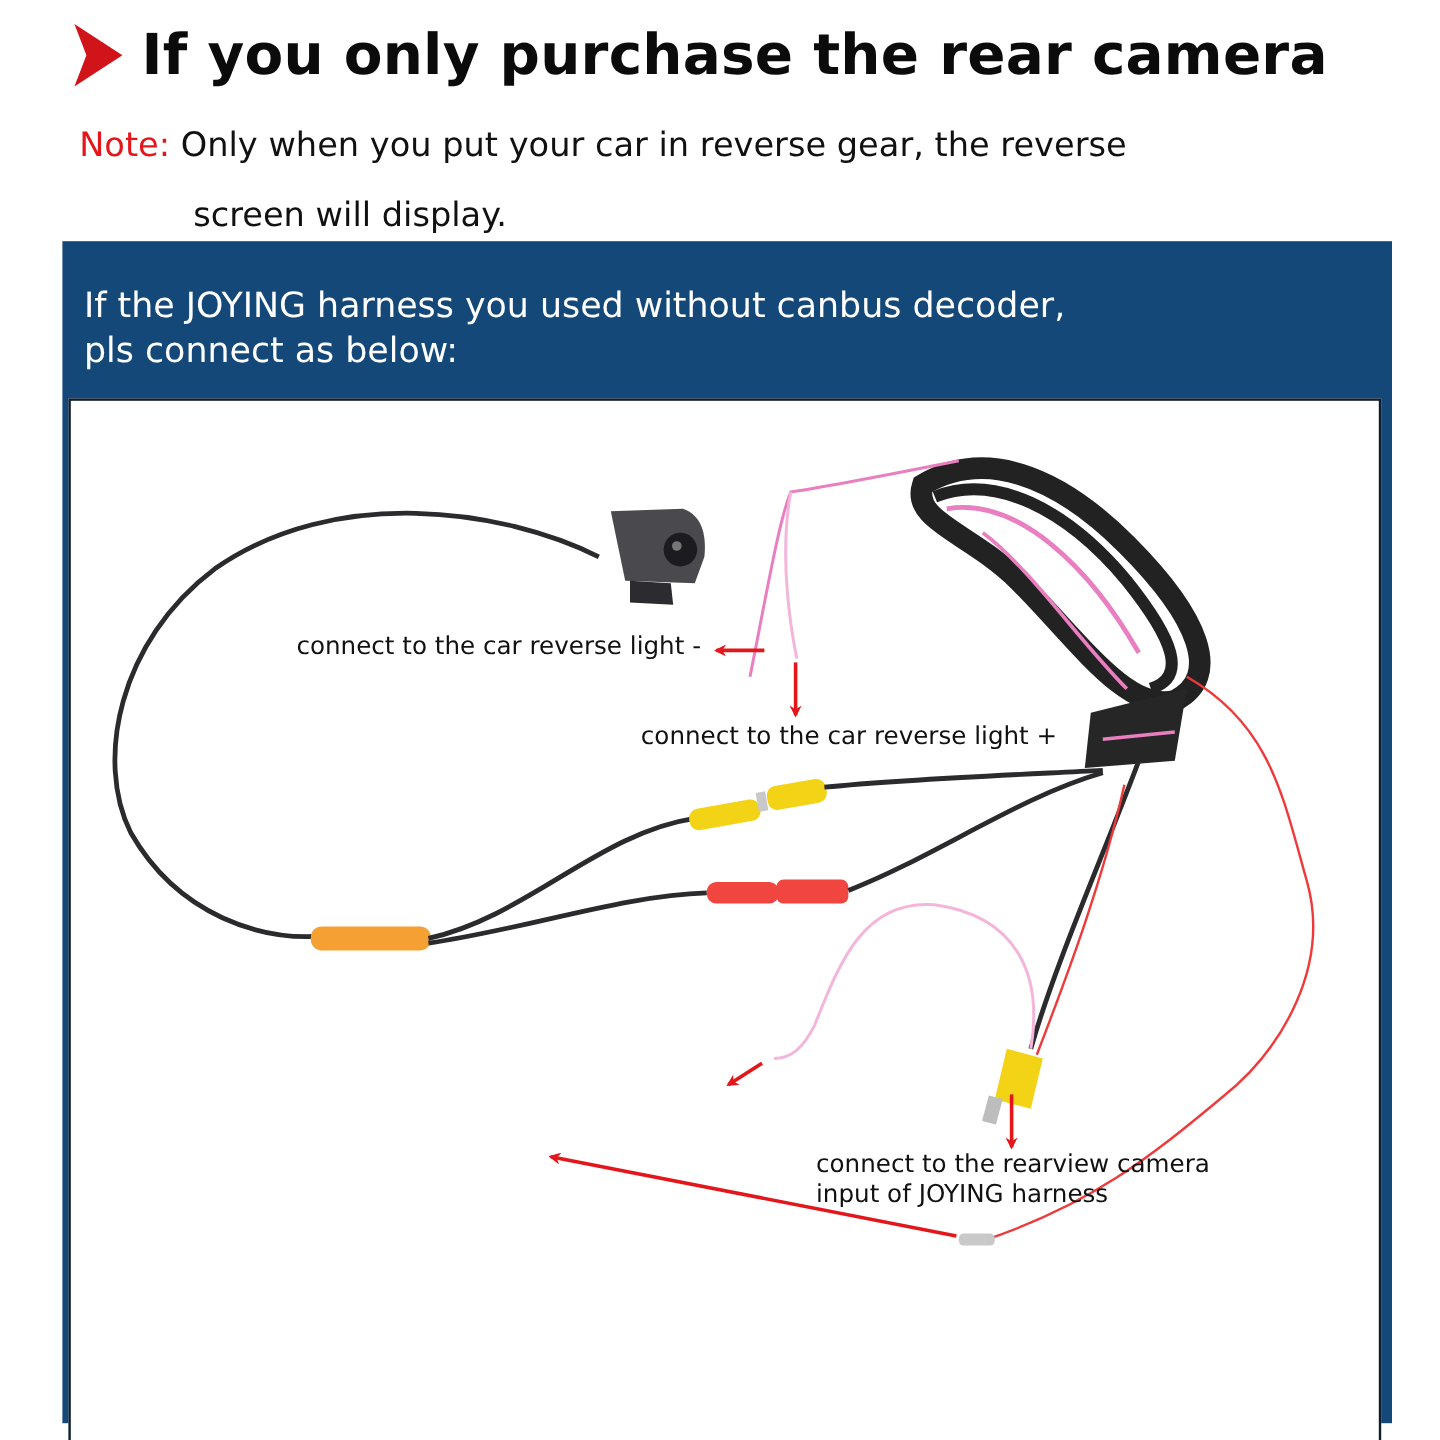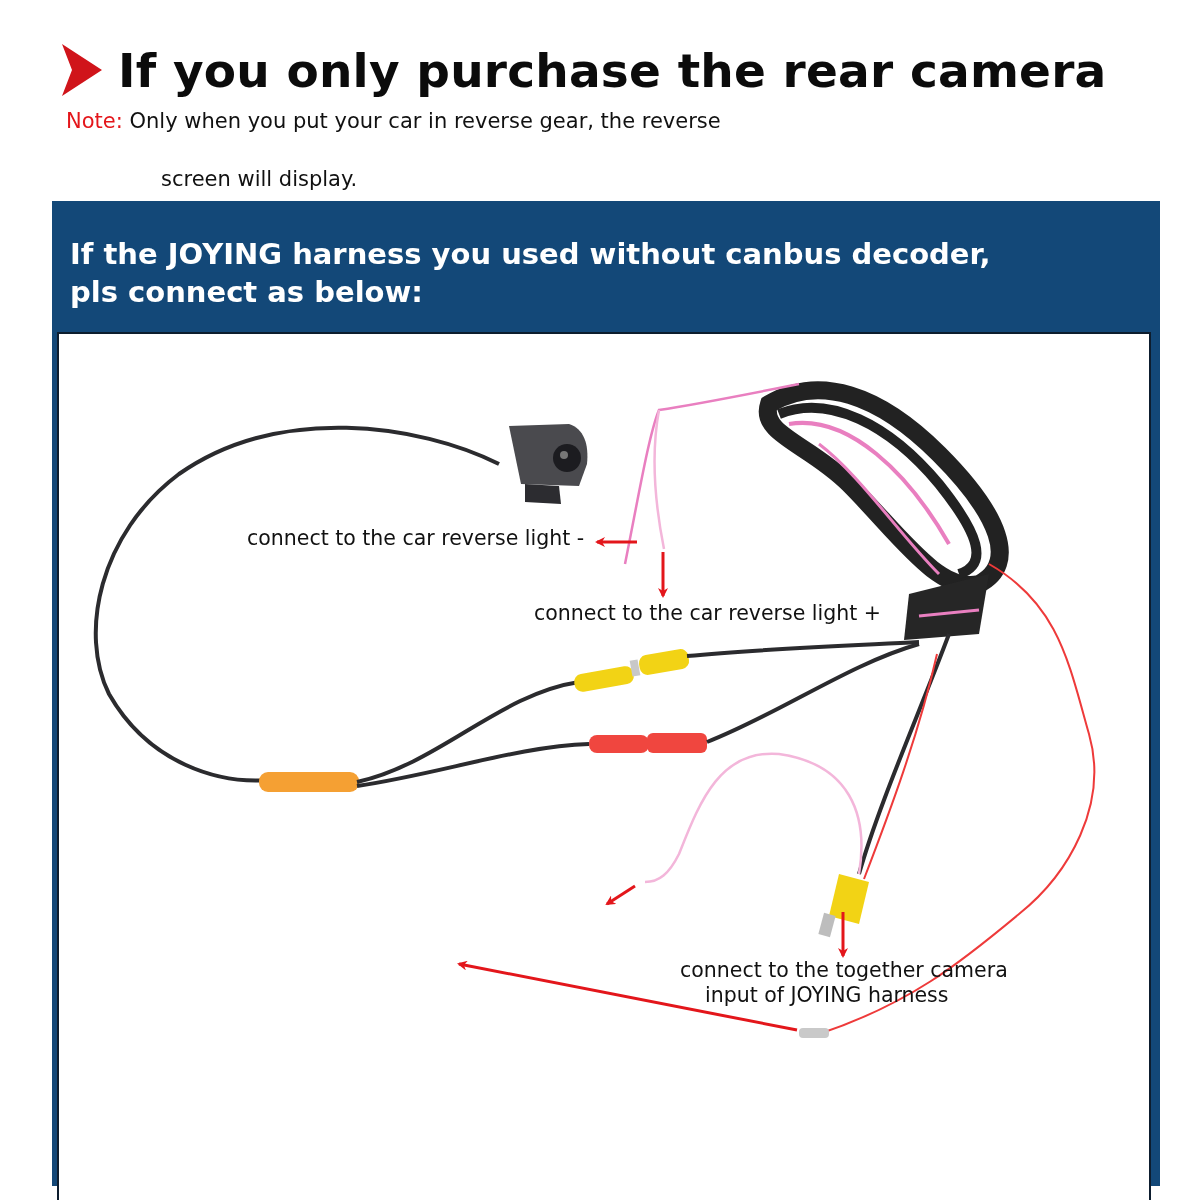--- a/index.html
+++ b/index.html
@@ -1,25 +1,25 @@
 <!DOCTYPE html>
 <html><head>
 <meta charset="utf-8">
 <style>
   html, body { margin:0; padding:0; background:#ffffff; }
   body { width:1200px; height:1200px; position:relative; overflow:hidden;
          font-family:"DejaVu Sans", "Liberation Sans", sans-serif; color:#111; }
-  .title-row { position:absolute; left:60px; top:14px; height:64px; display:flex; align-items:center;margin-top:24px; }
+  .title-row { position:absolute; left:60px; top:14px; height:64px; display:flex; align-items:center; }
   .title-arrow { width:44px; height:56px; margin-right:14px; }
   .title-text { font-size:47px; font-weight:bold; letter-spacing:0.2px; color:#0b0b0b; white-space:nowrap; }
-  .note { position:absolute; left:66px; top:104px; font-size:21px; line-height:34px; color:#111; }
+  .note { position:absolute; left:66px; top:104px; font-size:28px; line-height:34px; color:#111; }
   .note-label { color:#e4161b; }
   .note-line2 { padding-left:95px; display:block;margin-top:24px; }
   .panel { position:absolute; left:52px; top:201px; width:1108px; height:985px; background:#134878; }
-  .panel-head { position:absolute; left:18px; top:34px; color:#fff; font-size:29px; font-weight:bold; line-height:38px; }
+  .panel-head { position:absolute; left:18px; top:34px; color:#fff; font-size:29px; font-weight:normal; line-height:38px; }
   .photo { position:absolute; left:5px; top:131px; width:1094px; height:974px; background:#fff;
            border:2px solid #0d1d2e; box-sizing:border-box; overflow:hidden; }
   .photo svg { position:absolute; left:0; top:0; }
   .lbl { position:absolute; font-size:20.5px; color:#111; white-space:nowrap; line-height:28px; }
 </style>
 </head>
 <body>
 
 <div class="title-row">
   <svg class="title-arrow" viewBox="0 0 44 56">
@@ -100,16 +100,16 @@
 
       <line x1="578" y1="208" x2="538" y2="208" stroke="#e3161b" stroke-width="3" marker-end="url(#ah)"></line>
       <line x1="604" y1="218" x2="604" y2="262" stroke="#e3161b" stroke-width="3" marker-end="url(#ah)"></line>
       <line x1="576" y1="552" x2="548" y2="570" stroke="#e3161b" stroke-width="3" marker-end="url(#ah)"></line>
       <line x1="738" y1="696" x2="400" y2="630" stroke="#e3161b" stroke-width="3" marker-end="url(#ah)"></line>
       <line x1="784" y1="578" x2="784" y2="622" stroke="#e3161b" stroke-width="3" marker-end="url(#ah)"></line>
     </svg>
 
     <div class="lbl" style="left:188px; top:190px;">connect to the car reverse light -</div>
     <div class="lbl" style="left:475px; top:265px;text-align:right;">connect to the car reverse light +</div>
-    <div class="lbl" style="left:621px; top:622px;">connect to the together camera</div>
-    <div class="lbl" style="left:621px; top:647px;margin-left:25px;">input of JOYING harness</div>
+    <div class="lbl" style="left:621px; top:622px;">connect to the rearview camera</div>
+    <div class="lbl" style="left:621px; top:647px;">input of JOYING harness</div>
   </div>
 </div>
 
 </body></html>

